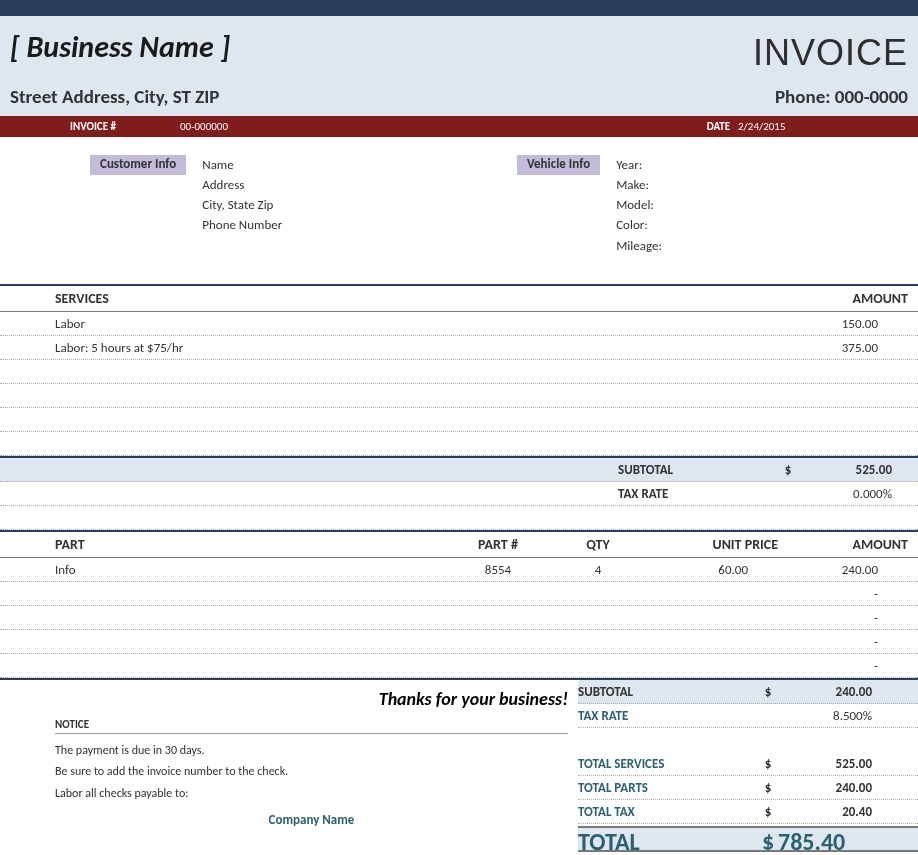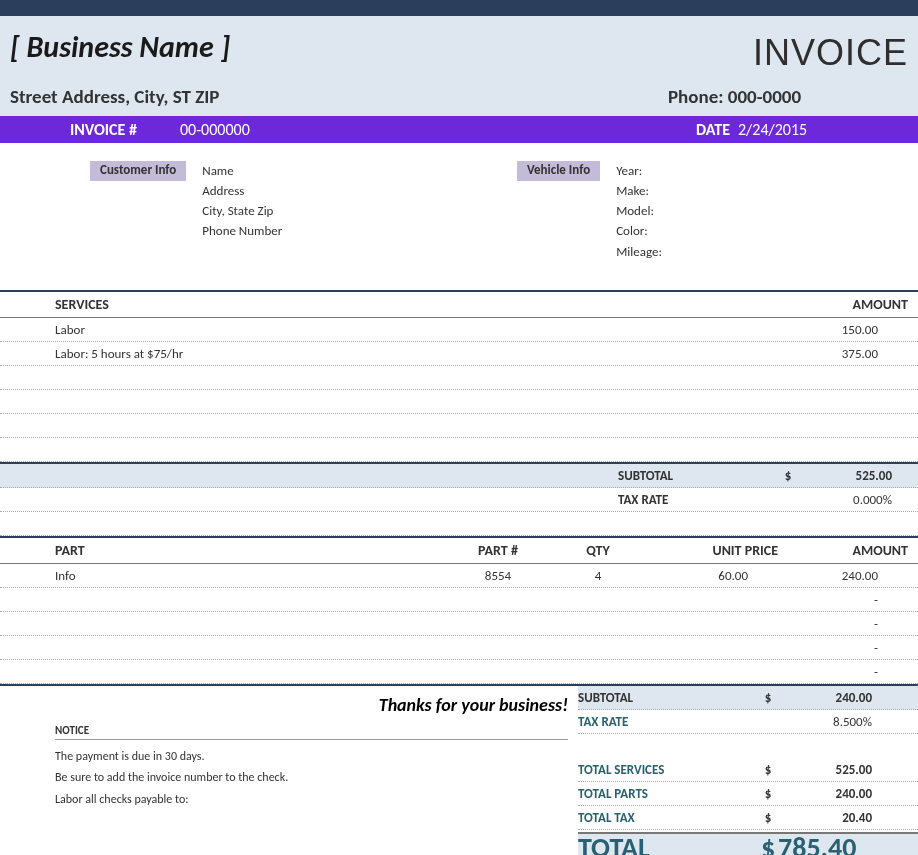--- a/index.html
+++ b/index.html
@@ -38,26 +38,26 @@
     color: #2e2e2e;
     font-family: "Arial Narrow", Arial, sans-serif;
   }
   .addr-row {
     display: flex;
     font-weight: bold;
     font-size: 19px;
     margin-top: 8px;
   }
   .addr-row .left { flex: 1; }
-  .addr-row .right { width: 240px; text-align: left; }
+  .addr-row .right { width: 240px; text-align: right; }
   .meta-bar {
-    background: #6d28d9;
+    background: #7f1d1d;
     color: #fff;
     font-weight: bold;
-    font-size: 16px;
+    font-size: 11px;
     display: flex;
     padding: 4px 10px 4px 70px;
   }
   .meta-bar .inv-lbl { width: 110px; }
   .meta-bar .inv-val { flex: 1; font-weight: normal; }
   .meta-bar .date-lbl { width: 50px; text-align: right; margin-right: 8px;}
   .meta-bar .date-val { width: 170px; font-weight: normal; }
   .info-row {
     display: flex;
     padding: 18px 10px 6px 90px;
@@ -170,21 +170,21 @@
   .fr-row.blue .lbl { color: #2a6172; }
   .fr-row.gap { border-bottom: none; }
   .taxrate-val { font-weight: normal !important; }
   .total-bar {
     display: flex;
     border-top: 2px solid #777;
     border-bottom: 2px solid #777;
     background: #dee6ef;
     padding: 2px 10px 2px 0;
     align-items: center;
-    font-size: 28px;
+    font-size: 24px;
     font-weight: bold;
     color: #2a6172;
     margin-top: 2px;
     height: 26px;
     overflow: hidden;
   }
   .total-bar .lbl { width: 180px; padding-top: 6px;}
   .total-bar .cur { width: 20px; text-align:center; padding-top: 6px;}
   .total-bar .val { width: 110px; text-align:left; padding-right:16px; padding-top: 6px;}
 </style>
@@ -328,20 +328,21 @@
     </div>
   </div>
 
 <div class="footer-split">
   <div class="footer-left">
     <div class="thanks">Thanks for your business!</div>
     <div class="notice-hdr">NOTICE</div>
     <div class="notice-line">The payment is due in 30 days.</div>
     <div class="notice-line">Be sure to add the invoice number to the check.</div>
     <div class="notice-line">Labor all checks payable to:</div>
+    <div class="company-name">Company Name</div>
   </div>
   <div class="footer-right">
     <div class="fr-row hlrow">
       <div class="lbl">SUBTOTAL</div>
       <div class="cur">$</div>
       <div class="val">240.00</div>
     </div>
     <div class="fr-row blue">
       <div class="lbl">TAX RATE</div>
       <div class="cur"></div>

